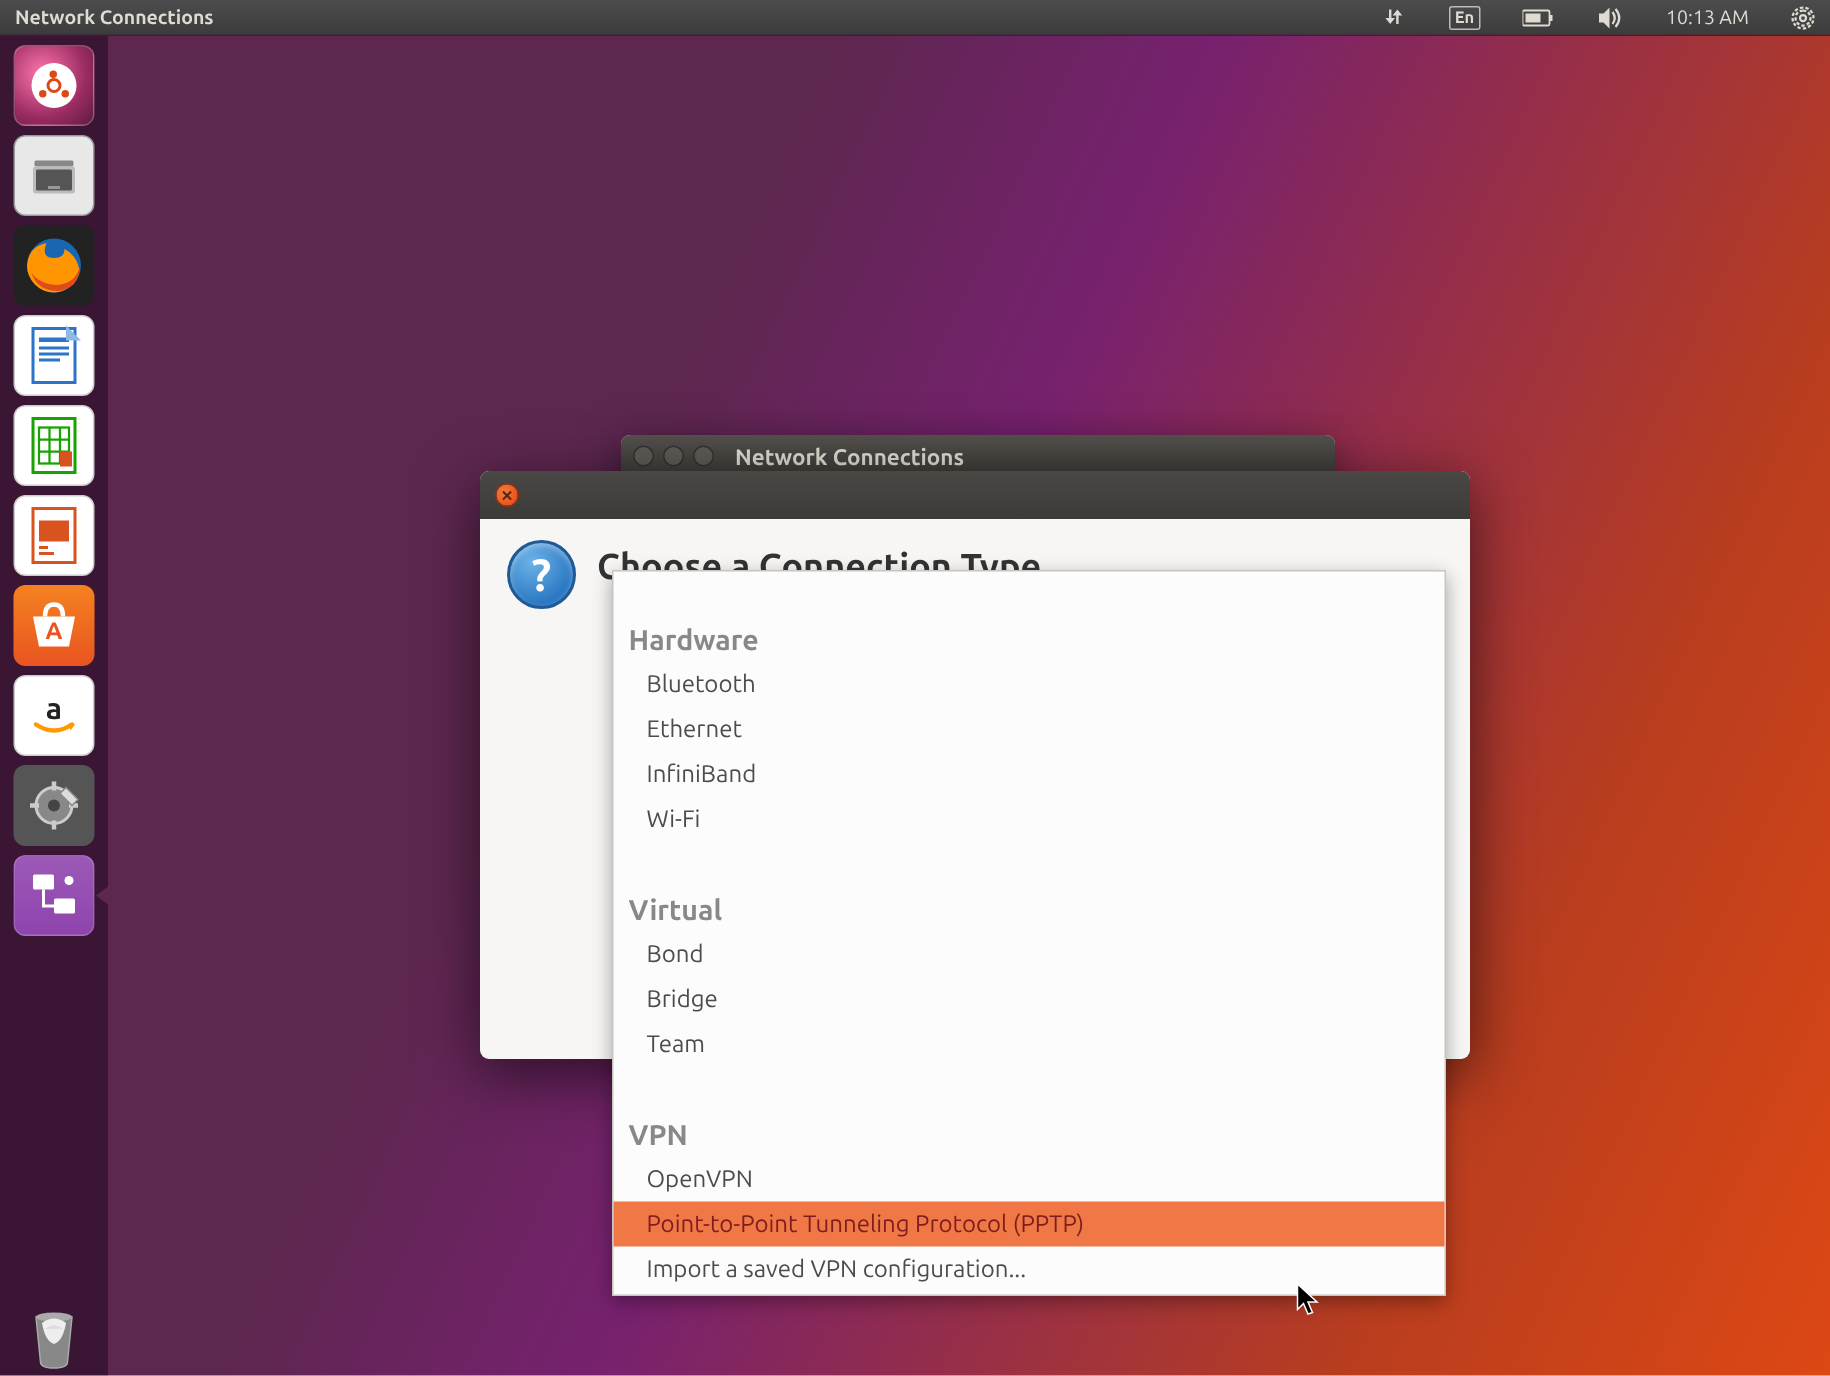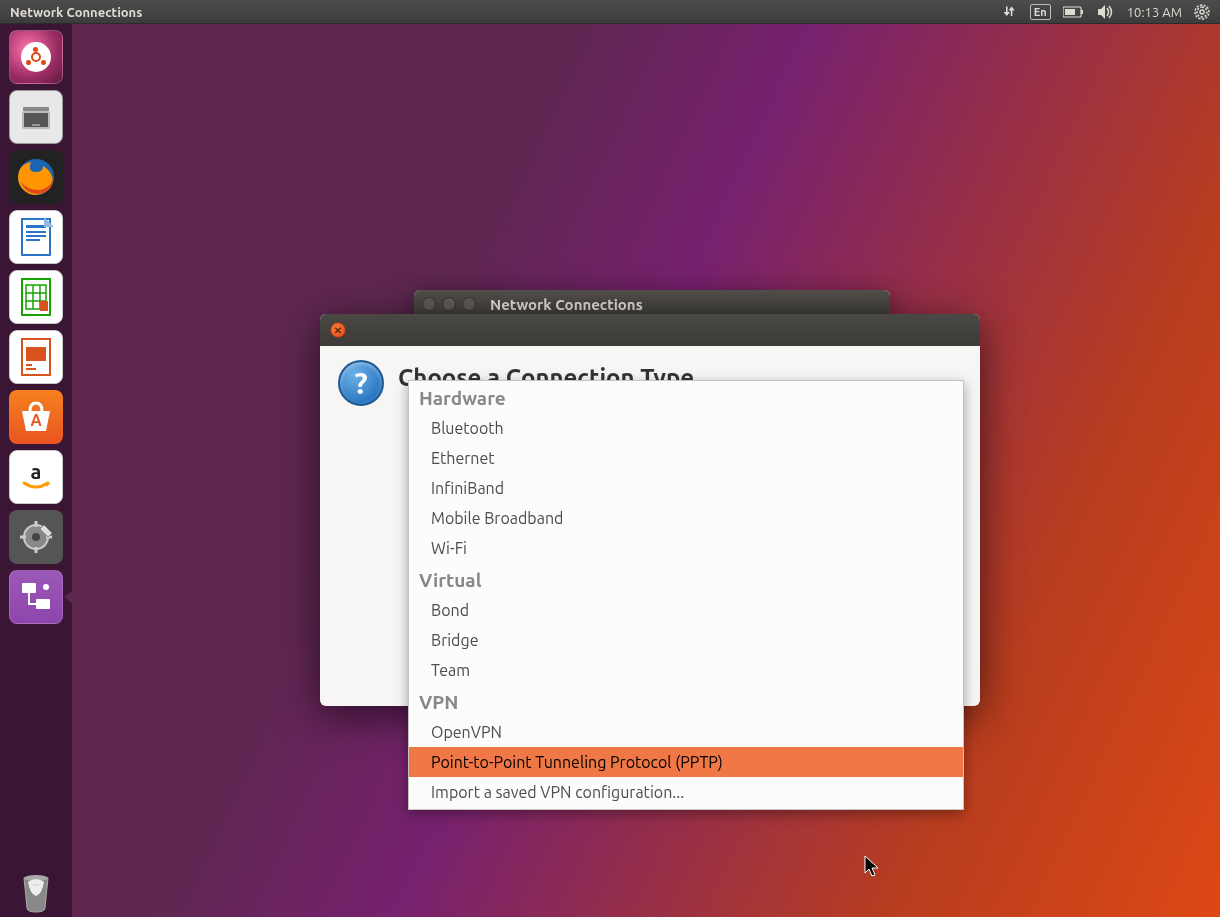--- a/index.html
+++ b/index.html
@@ -18,21 +18,21 @@
       background: linear-gradient(to bottom, #4c4c4c, #3c3c3c);
       display: flex;
       align-items: center;
       color: #dfdbd2;
       font-size: 13px;
       font-weight: bold;
       padding: 0 6px;
       border-bottom: 1px solid #2b2b2b;
     }
     .top-bar-title { flex: 1; padding-left: 4px; }
-    .top-bar-right { display: flex; gap: 12px; padding-right: 4px; }
+    .top-bar-right { display: flex; gap: 28px; padding-right: 4px; }
     .top-indicator { display: flex; align-items: center; justify-content: center; }
     .top-bar svg { fill: #dfdbd2; }
     .lang-box { border: 1px solid #bbb; padding: 0px 3px; font-size: 11px; line-height: 14px; border-radius: 2px; font-weight: bold;}
 
     
     .launcher {
       position: absolute;
       top: 24px;
       left: 0;
       width: 72px;
@@ -159,28 +159,29 @@
       box-shadow: 0 4px 12px rgba(0,0,0,0.35);
       font-size: 16px;
       color: #4c4c4c;
       padding-bottom: 2px;
     }
     .dd-group {
       color: #888;
       font-weight: bold;
       font-size: 19px;
       padding: 6px 10px 4px 10px;
+      margin-top: 28px;
     }
     .dd-item {
       padding: 6px 10px 6px 22px;
       cursor: default;
     }
     .dd-item.selected {
       background: #f07746;
-      color: #000000;
+      color: #7f1d1d;
     }
 
     
     .cursor-ptr {
       position: absolute;
       top: 855px;
       left: 864px;
       width: 18px; height: 24px;
       pointer-events: none;
     }
@@ -342,21 +343,20 @@
     <div class="dlg-heading">Choose a Connection Type</div>
   </div>
   <div style="height:300px;"></div>
 </div>
 
 <div class="dropdown-list">
   <div class="dd-group">Hardware</div>
   <div class="dd-item">Bluetooth</div>
   <div class="dd-item">Ethernet</div>
   <div class="dd-item">InfiniBand</div>
-  <div class="dd-item">Mobile Broadband</div>
   <div class="dd-item">Wi-Fi</div>
 
   <div class="dd-group">Virtual</div>
   <div class="dd-item">Bond</div>
   <div class="dd-item">Bridge</div>
   <div class="dd-item">Team</div>
 
   <div class="dd-group">VPN</div>
   <div class="dd-item">OpenVPN</div>
   <div class="dd-item selected">Point-to-Point Tunneling Protocol (PPTP)</div>

